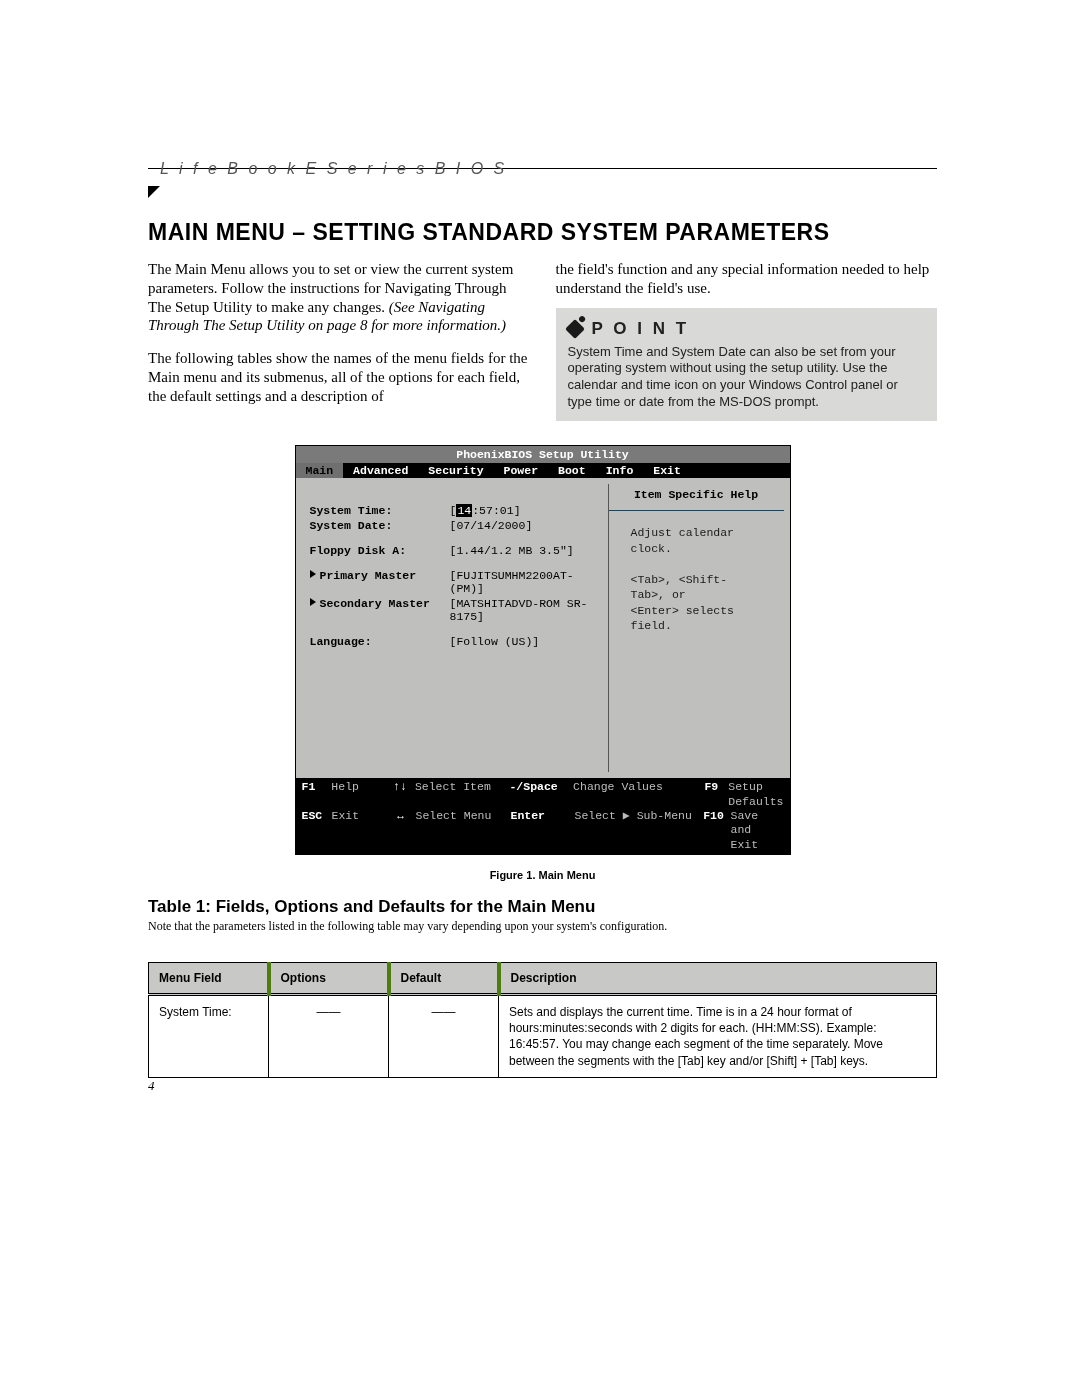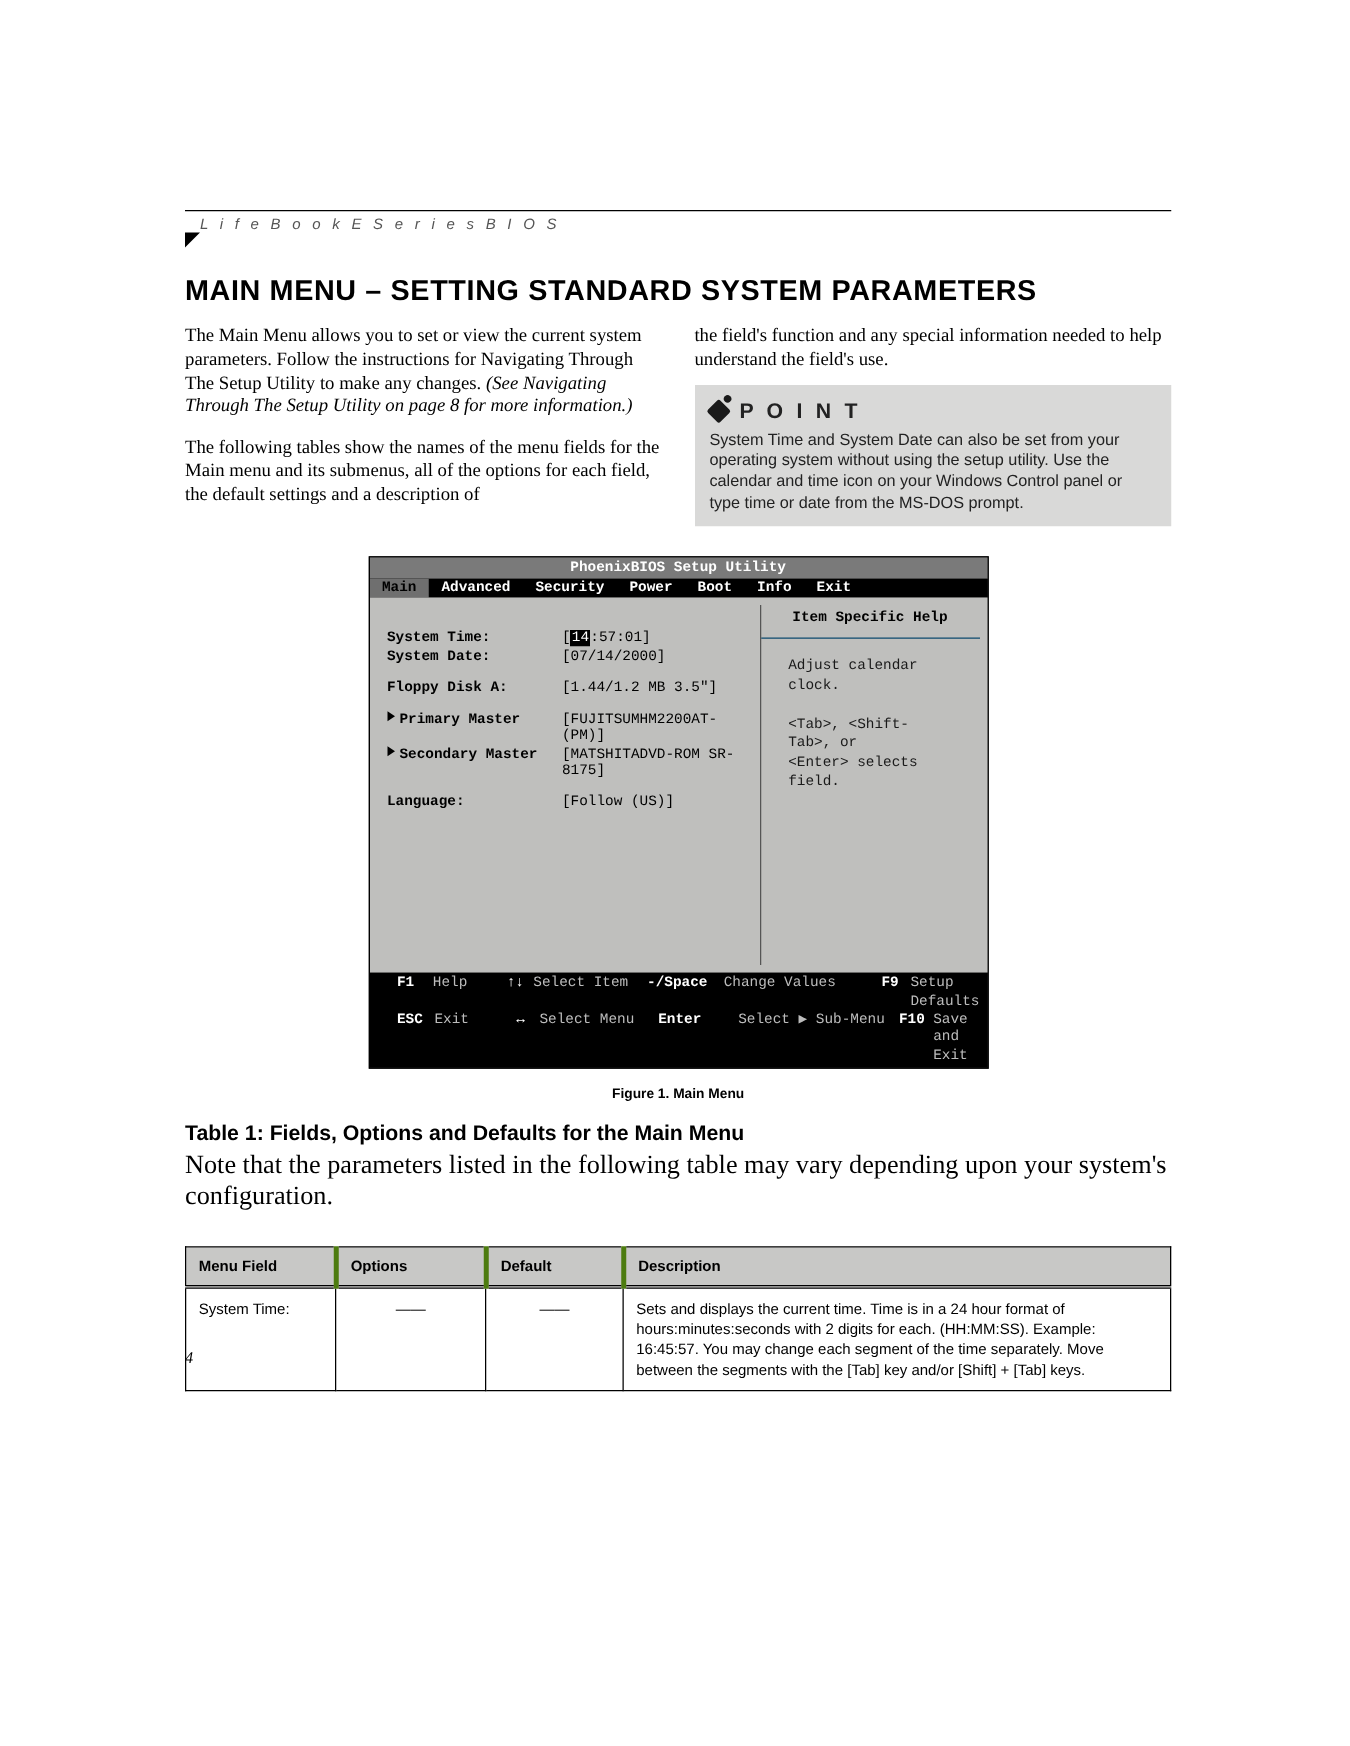--- a/index.html
+++ b/index.html
@@ -18,25 +18,25 @@
   }
   .header-line {
     position: absolute;
     top: 168px;
     left: 148px;
     right: 143px;
     border-top: 1px solid #000;
   }
   .header-text {
     position: absolute;
-    top: 172px;
+    top: 160px;
     left: 160px;
     font-family: "Helvetica Neue", Arial, sans-serif;
     font-style: italic;
-    font-size: 12px;
+    font-size: 16px;
     letter-spacing: 3px;
     color: #555;
   }
   .header-triangle {
     position: absolute;
     top: 186px;
     left: 148px;
     width: 0; height: 0;
     border-top: 12px solid #000;
     border-right: 12px solid transparent;
@@ -179,21 +179,21 @@
     vertical-align: 1px;
   }
   .hl { background: #000; color: #fff; padding: 0 1px; }
 
   .bios-footer {
     background: #000;
     color: #bcbcbc;
     padding: 2px 6px;
     line-height: 1.25;
   }
-  .fl { display: flex; margin-left: 16px; }
+  .fl { display: flex; }
   .fk  { color: #fff; font-weight: 700; width: 30px; }
   .flab{ width: 54px; color: #bcbcbc; }
   .far { width: 30px; color: #fff; font-weight: 700; text-align: center; }
   .fal { width: 95px; color: #bcbcbc; }
   .fac { width: 64px; color: #fff; font-weight: 700; }
   .fad { width: 122px; color: #bcbcbc; }
   .ffk { width: 34px; color: #fff; font-weight: 700; text-align: center; }
   .ffl { flex:1; color: #bcbcbc; }
 
   .fig-cap {
@@ -208,21 +208,21 @@
   .table-section {
     margin-top: 16px;
   }
   .tbl-title {
     font-family: Arial, sans-serif;
     font-weight: 700;
     font-size: 17px;
     margin-bottom: 2px;
   }
   .tbl-note {
-    font-size: 21px;
+    font-size: 12px;
     margin-bottom: 28px;
   }
   table.params {
     width: 100%;
     border-collapse: collapse;
     font-family: Arial, sans-serif;
     font-size: 12px;
   }
   table.params thead th {
     background: #c8c8c6;

